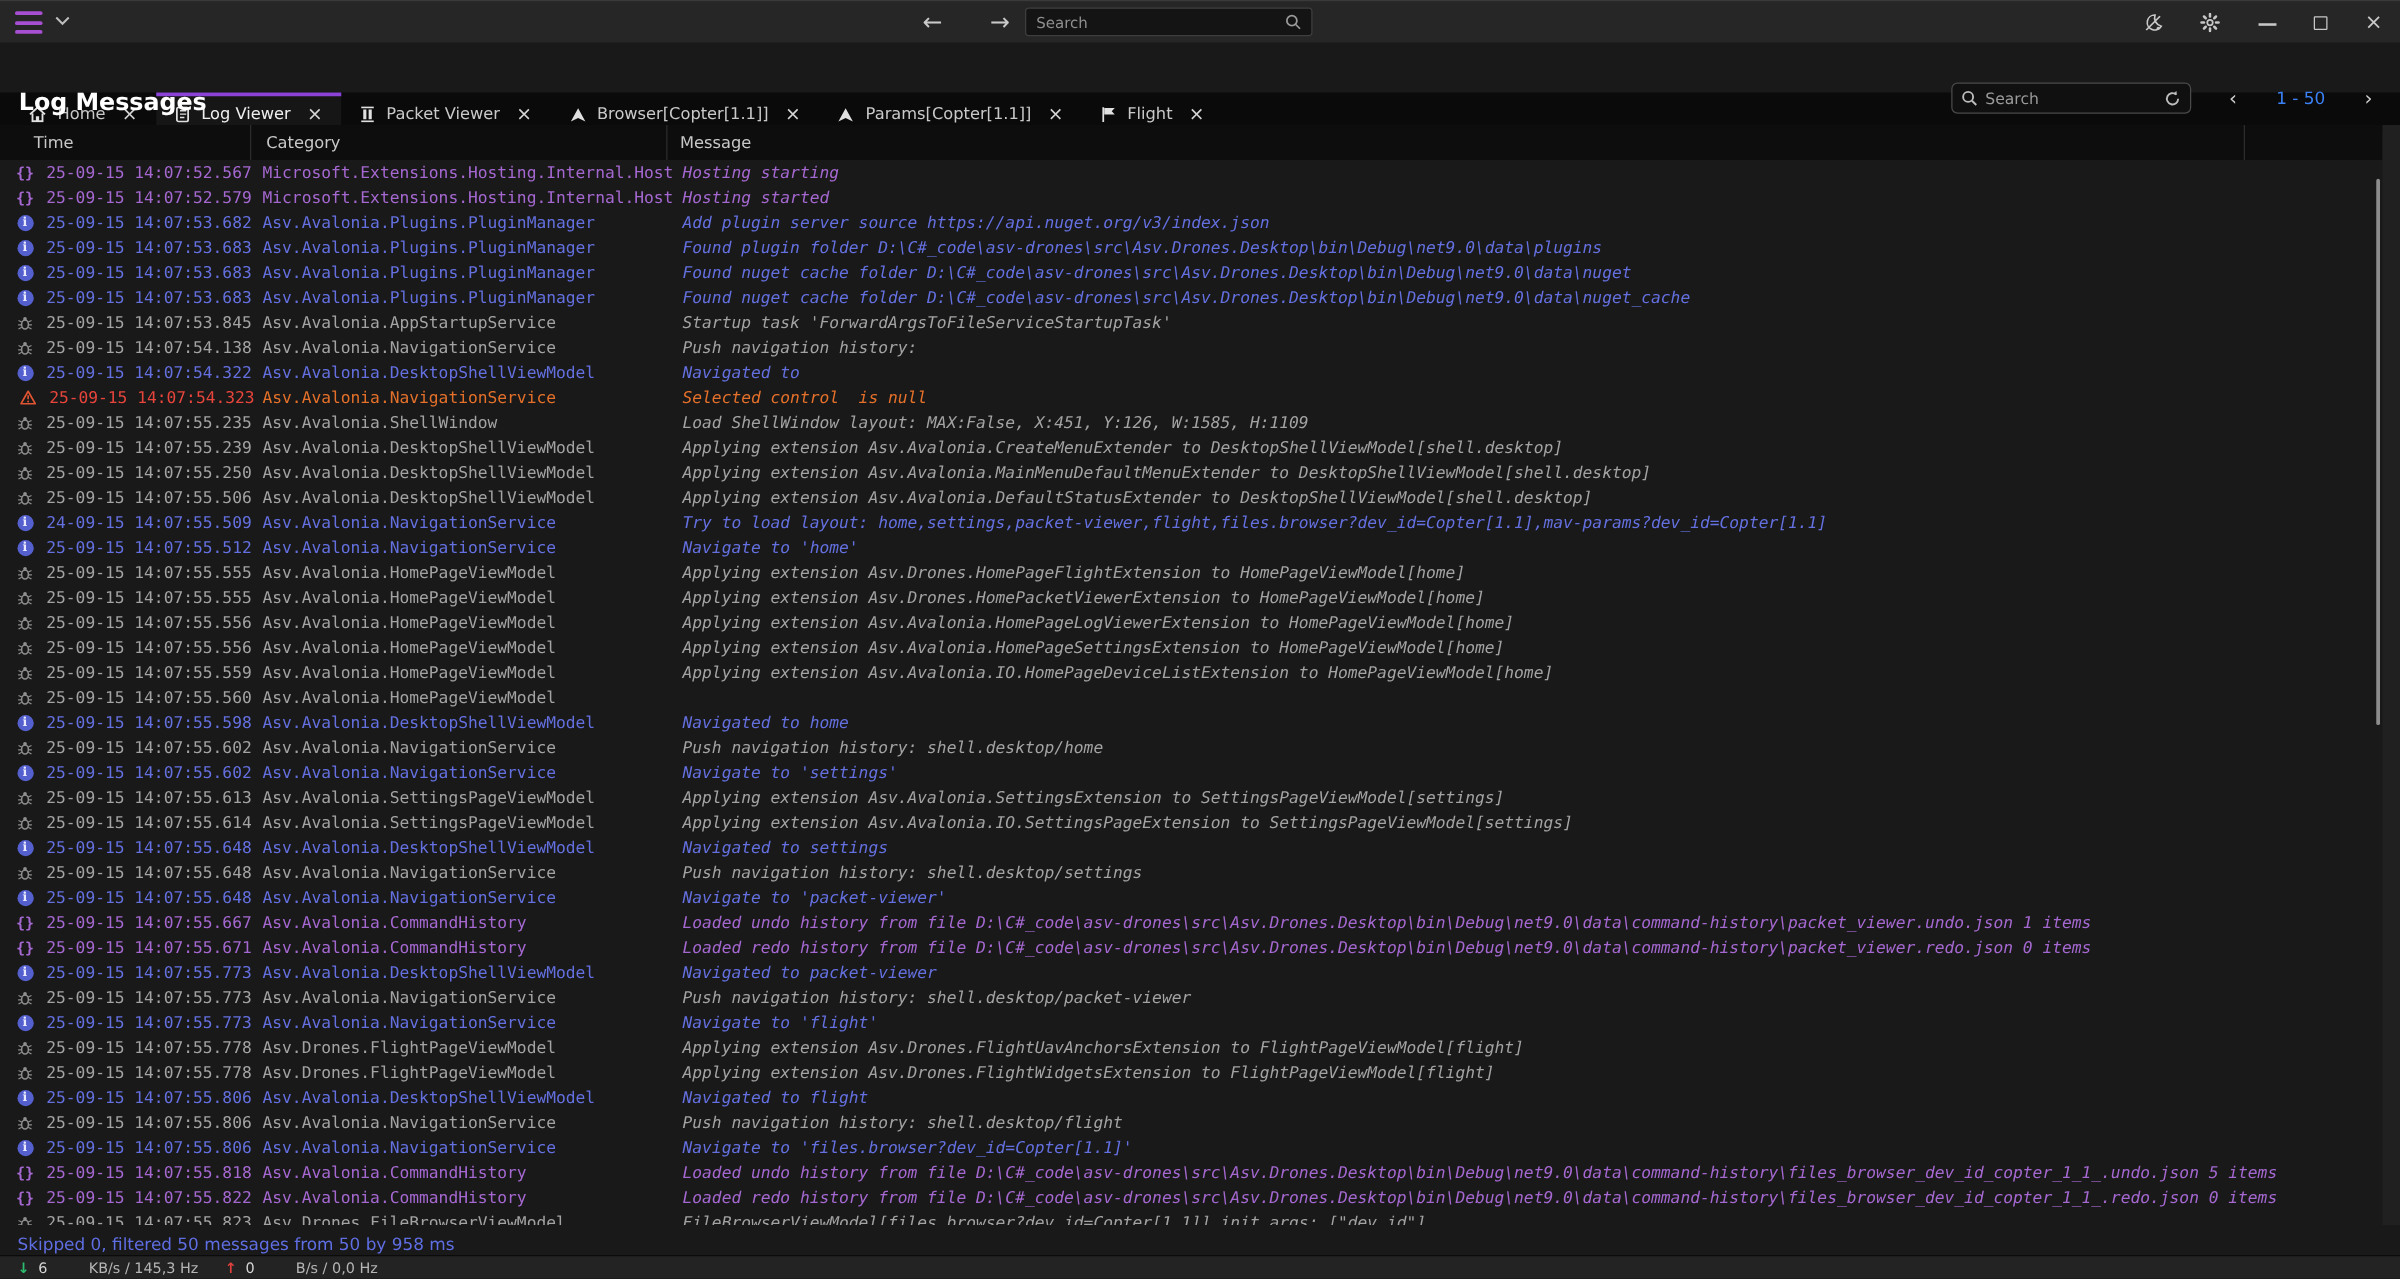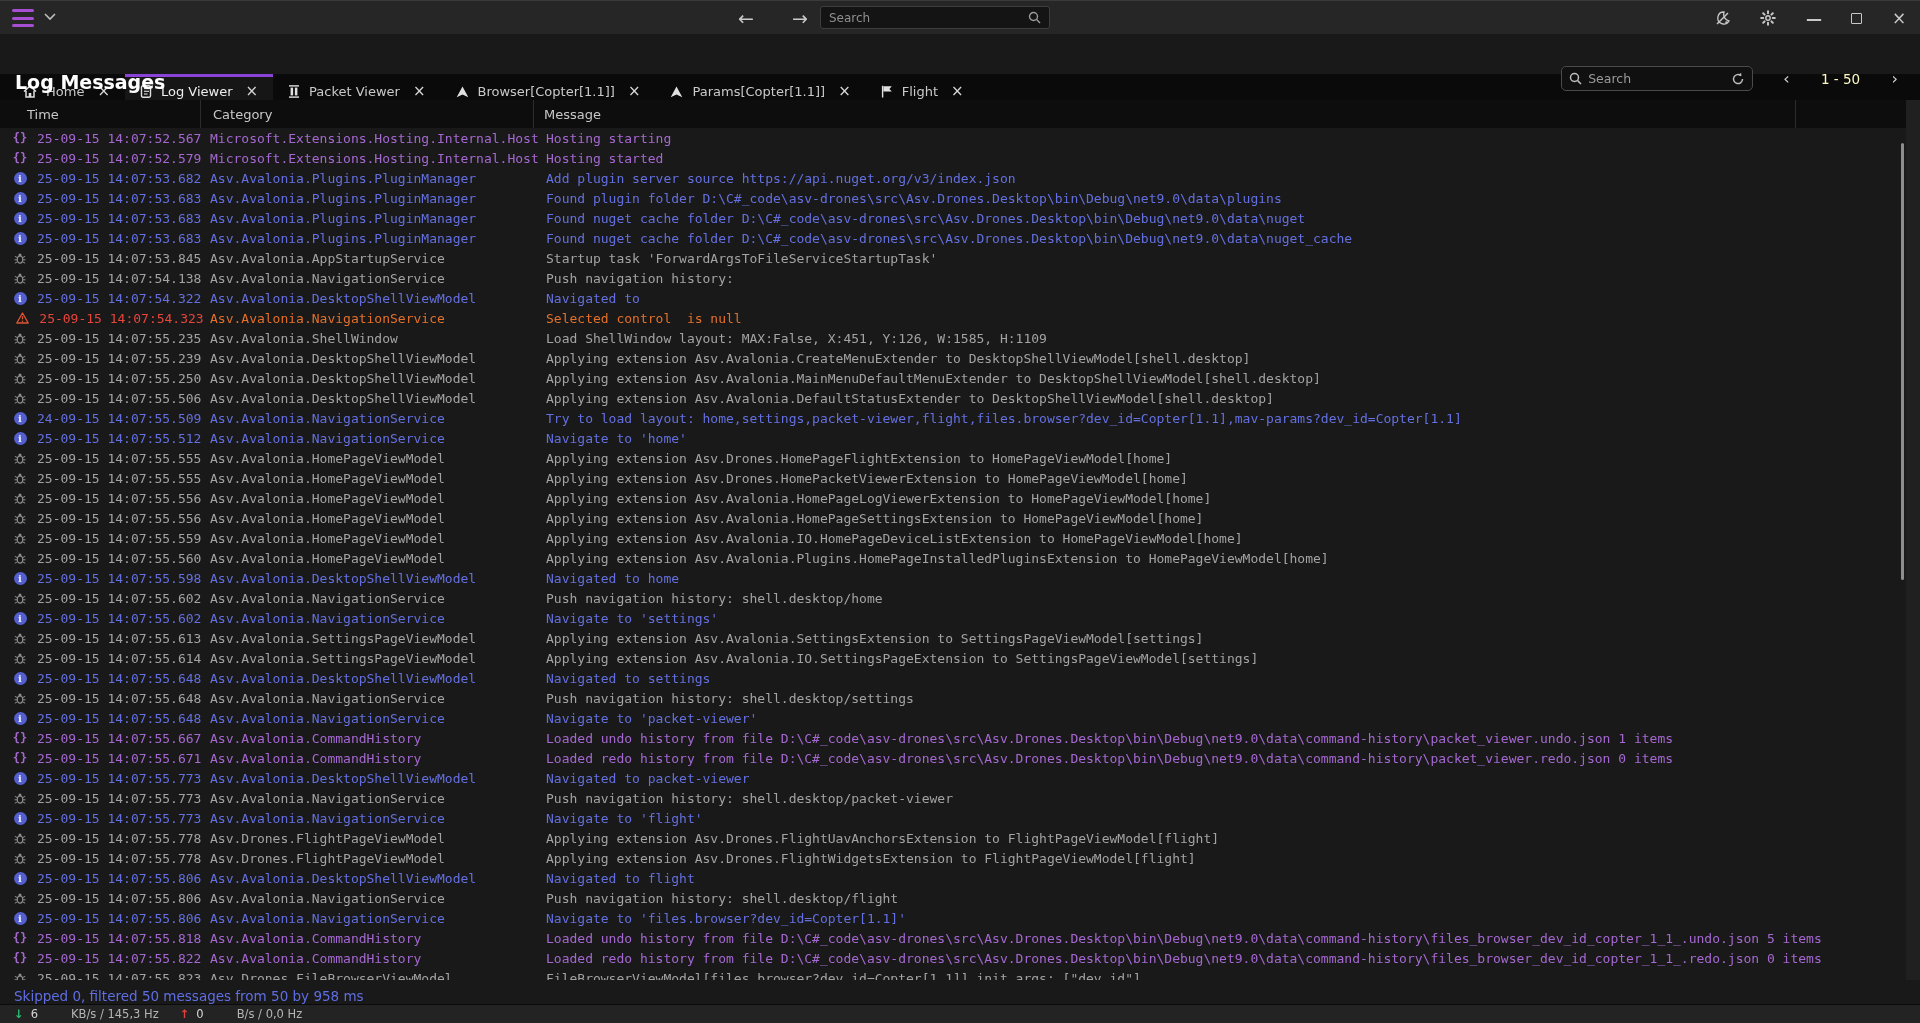--- a/index.html
+++ b/index.html
@@ -47,34 +47,34 @@
   
   .page-title { position:absolute; left:15px; top:71px; font-size:19px; font-weight:bold; color:#fff; }
   .head-right { position:absolute; right:16px; top:66px; display:flex; align-items:center; gap:12px; }
   .lm-search { width:192px; height:25px; background:#101010; border:1px solid #4a4a4a; border-radius:5px;
     display:flex; align-items:center; padding:0 7px; gap:6px; }
   .lm-search input { flex:1; min-width:0; background:transparent; border:none; outline:none;
     color:#d6d6d6; font-size:12.5px; font-family:inherit; }
   .lm-search input::placeholder { color:#9a9a9a; }
   .pager { display:flex; align-items:center; gap:8px; margin-left:12px; }
   .pager .pg-btn { font-size:16px; color:#d0d0d0; cursor:pointer; padding:0 6px; }
-  .pager .pg-range { font-size:13.5px; color:#fef9c3; min-width:74px; text-align:center; }
+  .pager .pg-range { font-size:13.5px; color:#3b82f6; min-width:74px; text-align:center; }
   
   .tbl-header { position:absolute; top:100px; left:0; width:1906px; height:28px; background:#0d0d0d;
     display:grid; grid-template-columns:201px 333px 1262px 1fr; align-items:center;
     font-size:13px; color:#c8c8c8; }
   .tbl-header .hc { height:100%; display:flex; align-items:center; border-right:1px solid #2c2c2c; }
   .tbl-header .hc:last-child { border-right:none; }
   .hc-time { padding-left:27px; } .hc-cat { padding-left:12px; } .hc-msg { padding-left:10px; }
   .tbl-body { position:absolute; top:128px; left:0; width:1906px; height:852px; overflow:hidden;
     font-family:"DejaVu Sans Mono","Liberation Mono",monospace; font-size:13px; }
   .lrow { display:grid; grid-template-columns:206px 335px 1fr; height:20px; align-items:center; }
   .lrow .c-time { display:flex; align-items:center; gap:9px; padding-left:12px; white-space:pre; }
   .lrow .c-cat  { white-space:pre; padding-left:4px; }
-  .lrow .c-msg  { white-space:pre; padding-left:5px; }
+  .lrow .c-msg  { white-space:pre; padding-left:5px;font-style:italic; }
   .lrow .licon { width:16px; height:16px; display:flex; align-items:center; justify-content:center; flex:none; }
   
   .lv-trace .c-time,.lv-trace .c-cat,.lv-trace .c-msg { color:#a568d1; }
   .lv-trace .licon { color:#a568d1; font-size:12px; font-weight:bold; }
   .lv-info  .c-time,.lv-info .c-cat,.lv-info .c-msg { color:#6470e0; }
   .ic-info { width:13px; height:13px; border-radius:50%; background:#5560cf; color:#e9e9ff;
     font-size:10px; font-weight:bold; display:flex; align-items:center; justify-content:center;
     font-family:"DejaVu Serif","Liberation Serif",serif; }
   .lv-debug .c-time,.lv-debug .c-cat,.lv-debug .c-msg { color:#a3a3a3; }
   .lv-warn .c-time { color:#e8453c;justify-content:center; }
@@ -484,21 +484,20 @@
             <g stroke="#8f8f8f" stroke-width="1">
               <line x1="3.4" y1="5.6" x2="0.8" y2="4.4"></line>
               <line x1="3.2" y1="7.8" x2="0.5" y2="7.8"></line>
               <line x1="3.4" y1="9.8" x2="0.8" y2="11.2"></line>
               <line x1="8.6" y1="5.6" x2="11.2" y2="4.4"></line>
               <line x1="8.8" y1="7.8" x2="11.5" y2="7.8"></line>
               <line x1="8.6" y1="9.8" x2="11.2" y2="11.2"></line>
             </g>
           </svg></span><span class="tval">25-09-15 14:07:55.560</span></div>
       <div class="c-cat">Asv.Avalonia.HomePageViewModel</div>
-      <div class="c-msg">Applying extension Asv.Avalonia.Plugins.HomePageInstalledPluginsExtension to HomePageViewModel[home]</div>
     </div>
     <div class="lrow lv-info">
       <div class="c-time"><span class="licon"><span class="ic-info">i</span></span><span class="tval">25-09-15 14:07:55.598</span></div>
       <div class="c-cat">Asv.Avalonia.DesktopShellViewModel</div>
       <div class="c-msg">Navigated to home</div>
     </div>
     <div class="lrow lv-debug">
       <div class="c-time"><span class="licon"><svg width="12" height="13" viewBox="0 0 12 13">
             <ellipse cx="6" cy="7.6" rx="2.7" ry="3.6" fill="none" stroke="#8f8f8f" stroke-width="1.2"></ellipse>
             <circle cx="6" cy="3" r="1.5" fill="#8f8f8f"></circle>

